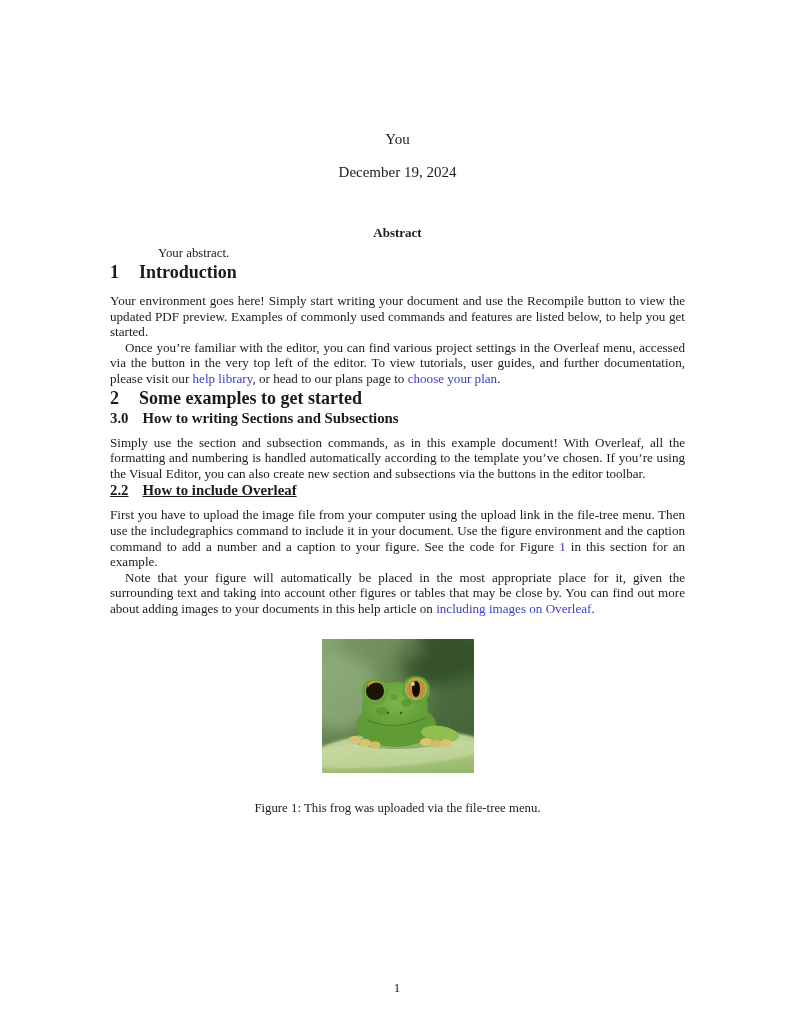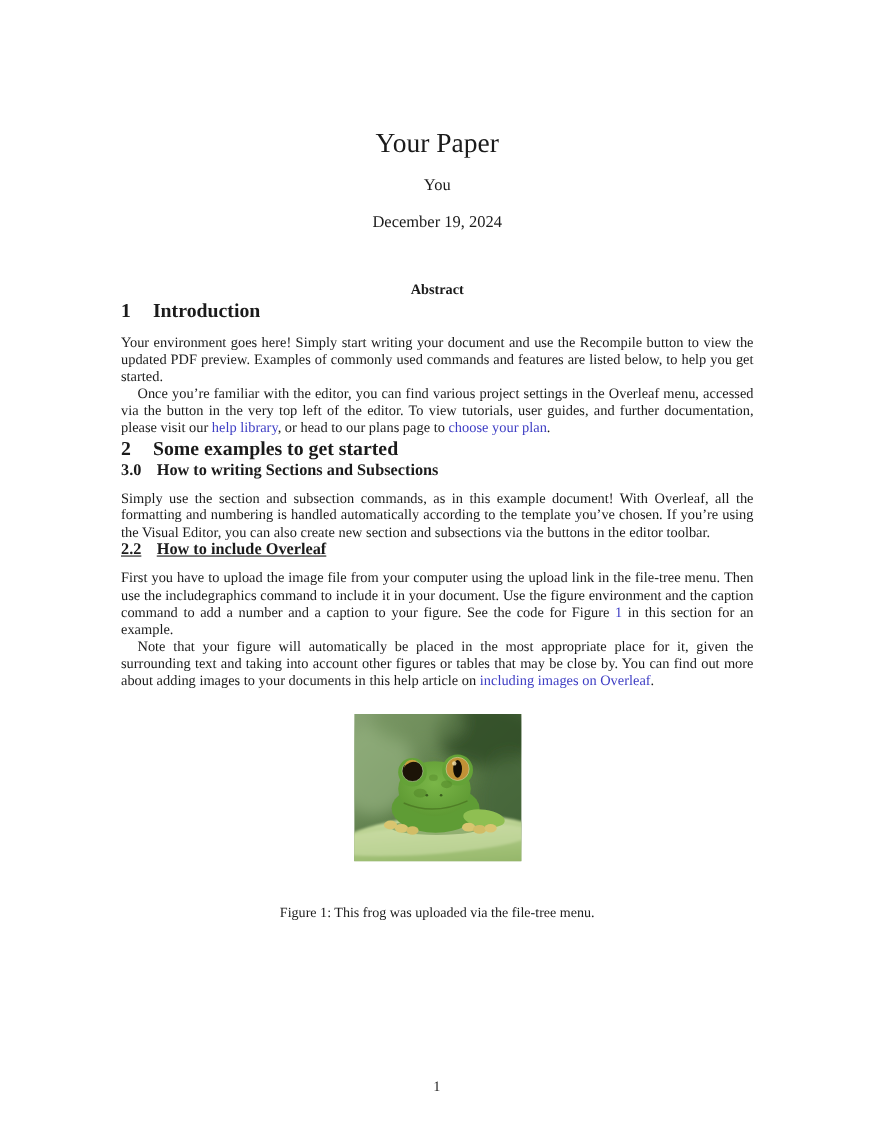--- a/index.html
+++ b/index.html
@@ -28,37 +28,37 @@
   .sec2 { margin-top: 24px; }
   .sub21 { margin-top: 11px; }
   .sub22 { margin-top: 17px; text-decoration: underline; }
   p.body { margin: 0; font-size: 13.1px; line-height: 15.6px; text-align: justify; }
   p.first { margin-top: 10px; }
   p.afterhead { margin-top: 8px; }
   p.indent { text-indent: 15px; }
   a.link { color: var(--link); text-decoration: none; cursor: pointer; }
   .figure-wrap { margin-top: 22px; text-align: center; }
   .frog-img { display: inline-block; width: 152px; height: 134px; }
-  .caption { margin-top: 34px; font-size: 12.8px; line-height: 16px; }
+  .caption { margin-top: 23px; font-size: 12.8px; line-height: 16px; }
   .pageno { position: absolute; top: 980px; left: 0; width: 100%; text-align: center; font-size: 13px; }
 </style>
 </head>
 <body>
 
 <div class="page">
   <div class="content">
 
     <header class="titleblock">
-      <h1 class="title">Your Paper</h1>
       <div class="author">You</div>
       <div class="date">December 19, 2024</div>
     </header>
 
     <section>
       <div class="abstract-heading">Abstract</div>
+      <p class="abstract-body">Your abstract.</p>
     </section>
 
     <h2 class="sec sec1">
         <span class="num">1</span>
         <span>Introduction</span>
       </h2>
 
     <p class="body first">Your environment goes here! Simply start writing your document and use the Recompile button to view the updated PDF preview. Examples of commonly used commands and features are listed below, to help you get started.</p>
 
     <p class="body indent"><span>Once you’re familiar with the editor, you can find various project settings in the Overleaf menu, accessed via the button in the very top left of the editor. To view tutorials, user guides, and further documentation, please visit our </span><a class="link">help library</a><span>, or head to our plans page to </span><a class="link">choose your plan</a><span>.</span></p>

